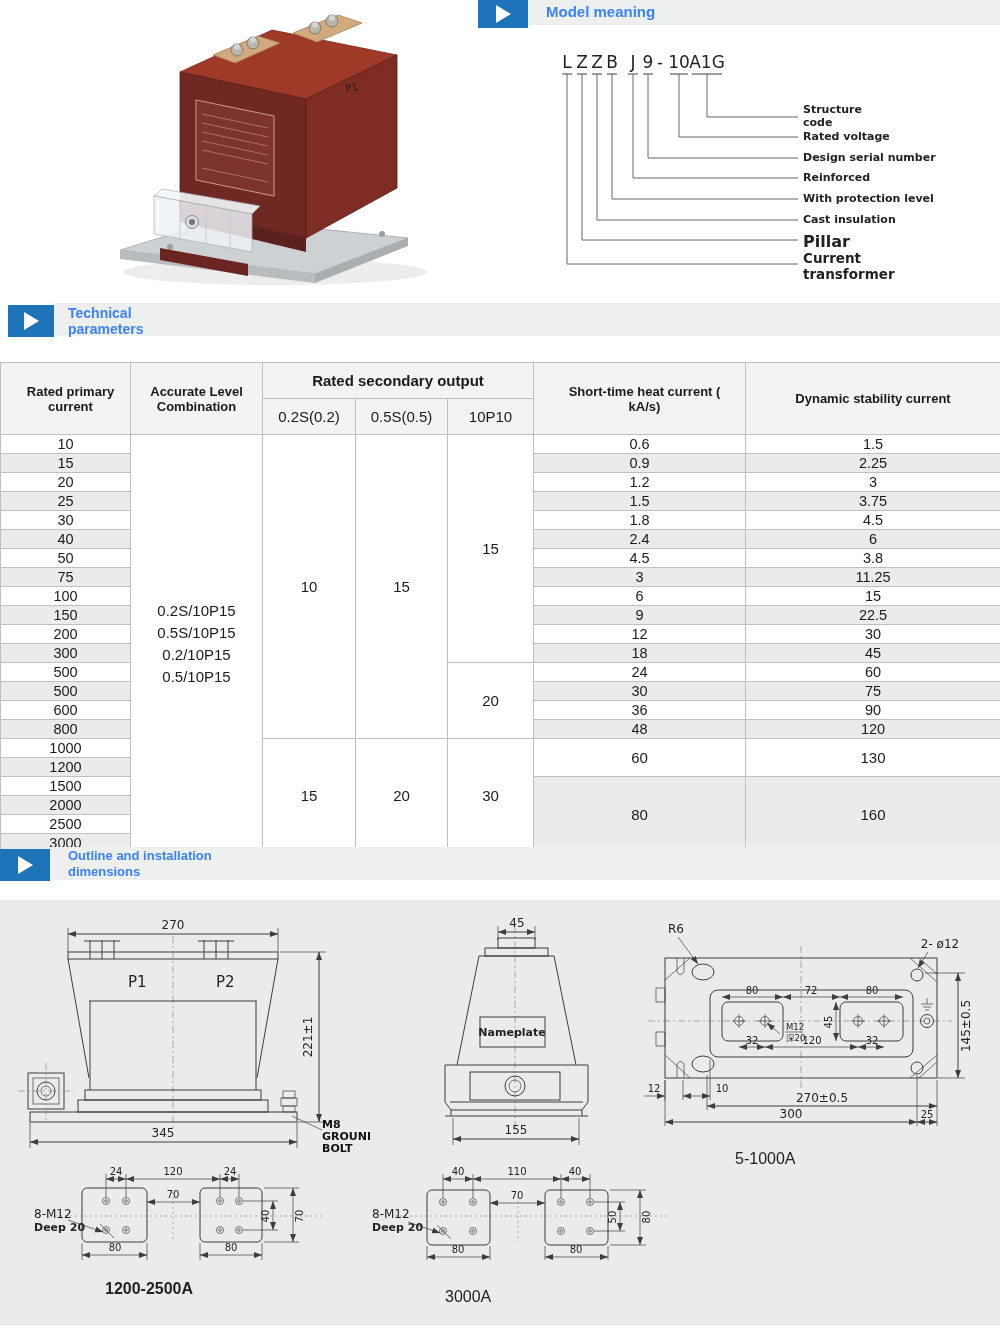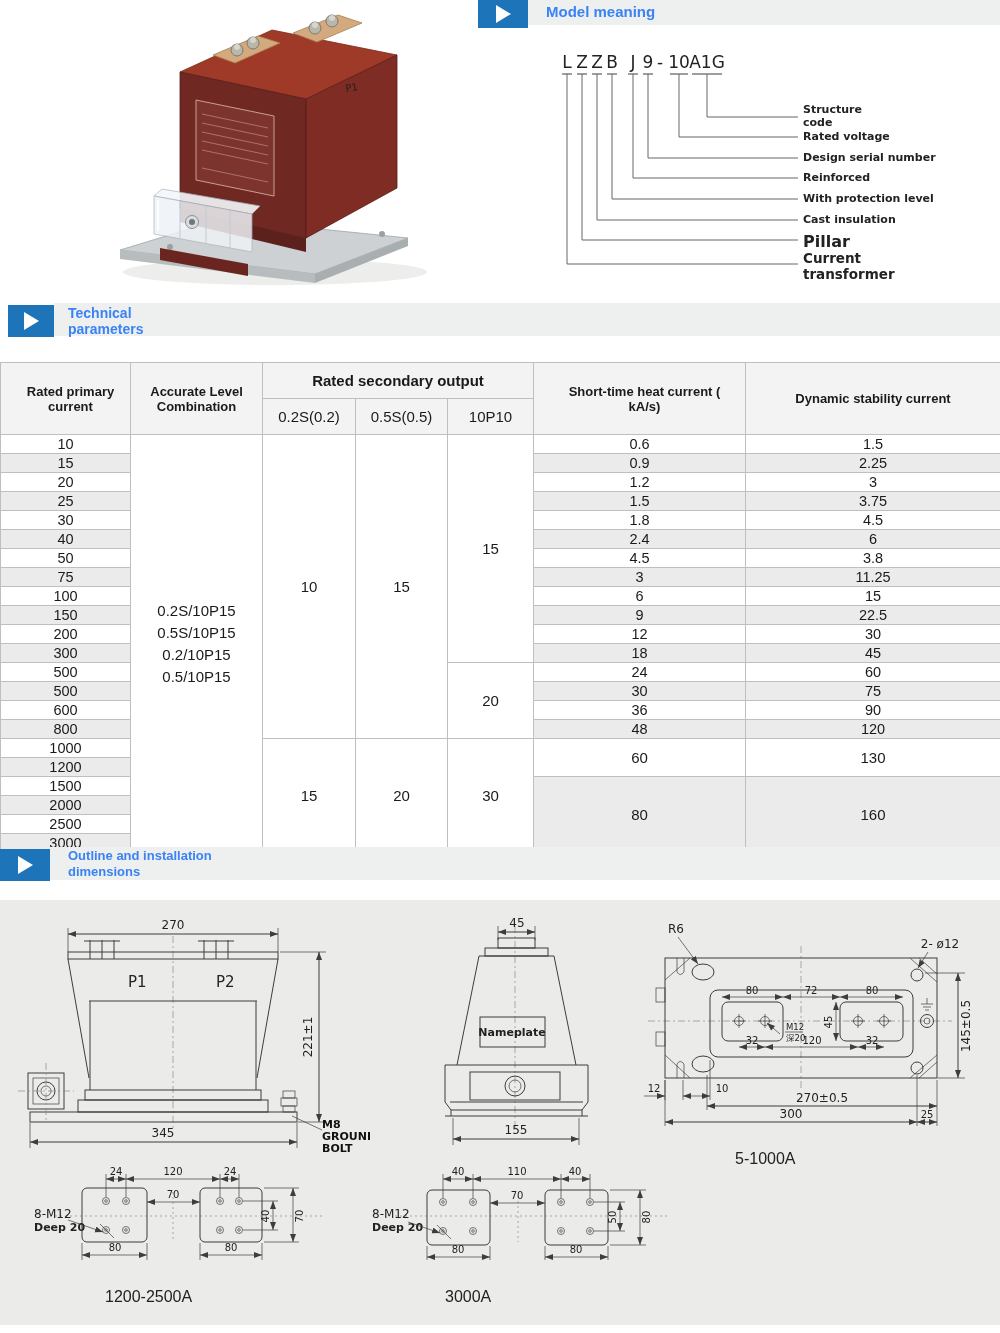--- a/index.html
+++ b/index.html
@@ -544,15 +544,15 @@
   <line class="thin" x1="185" y1="107" x2="248" y2="107" marker-start="url(#as)" marker-end="url(#ae)"></line>
   <text x="98" y="103" text-anchor="middle" class="dim">80</text>
   <text x="216" y="103" text-anchor="middle" class="dim">80</text>
   <path class="thin" d="M234,52 H265 M234,81 H265 M250,40 H286 M250,95 H286"></path>
   <line class="thin" x1="260" y1="52" x2="260" y2="81" marker-start="url(#as)" marker-end="url(#ae)"></line>
   <line class="thin" x1="280" y1="40" x2="280" y2="95" marker-start="url(#as)" marker-end="url(#ae)"></line>
   <text x="256" y="67" text-anchor="middle" class="dim" transform="rotate(-90 256 67)">50</text>
   <text x="290" y="67" text-anchor="middle" class="dim" transform="rotate(-90 290 67)">80</text>
 </svg>
 
-<div class="abs draw-label" style="left:105px;top:388px;width:150px;">1200-2500A</div>
+<div class="abs draw-label" style="left:105px;top:380px;width:150px;font-weight:bold;">1200-2500A</div>
 <div class="abs draw-label" style="left:445px;top:388px;width:150px;">3000A</div>
 </div>
 
 </body></html>

